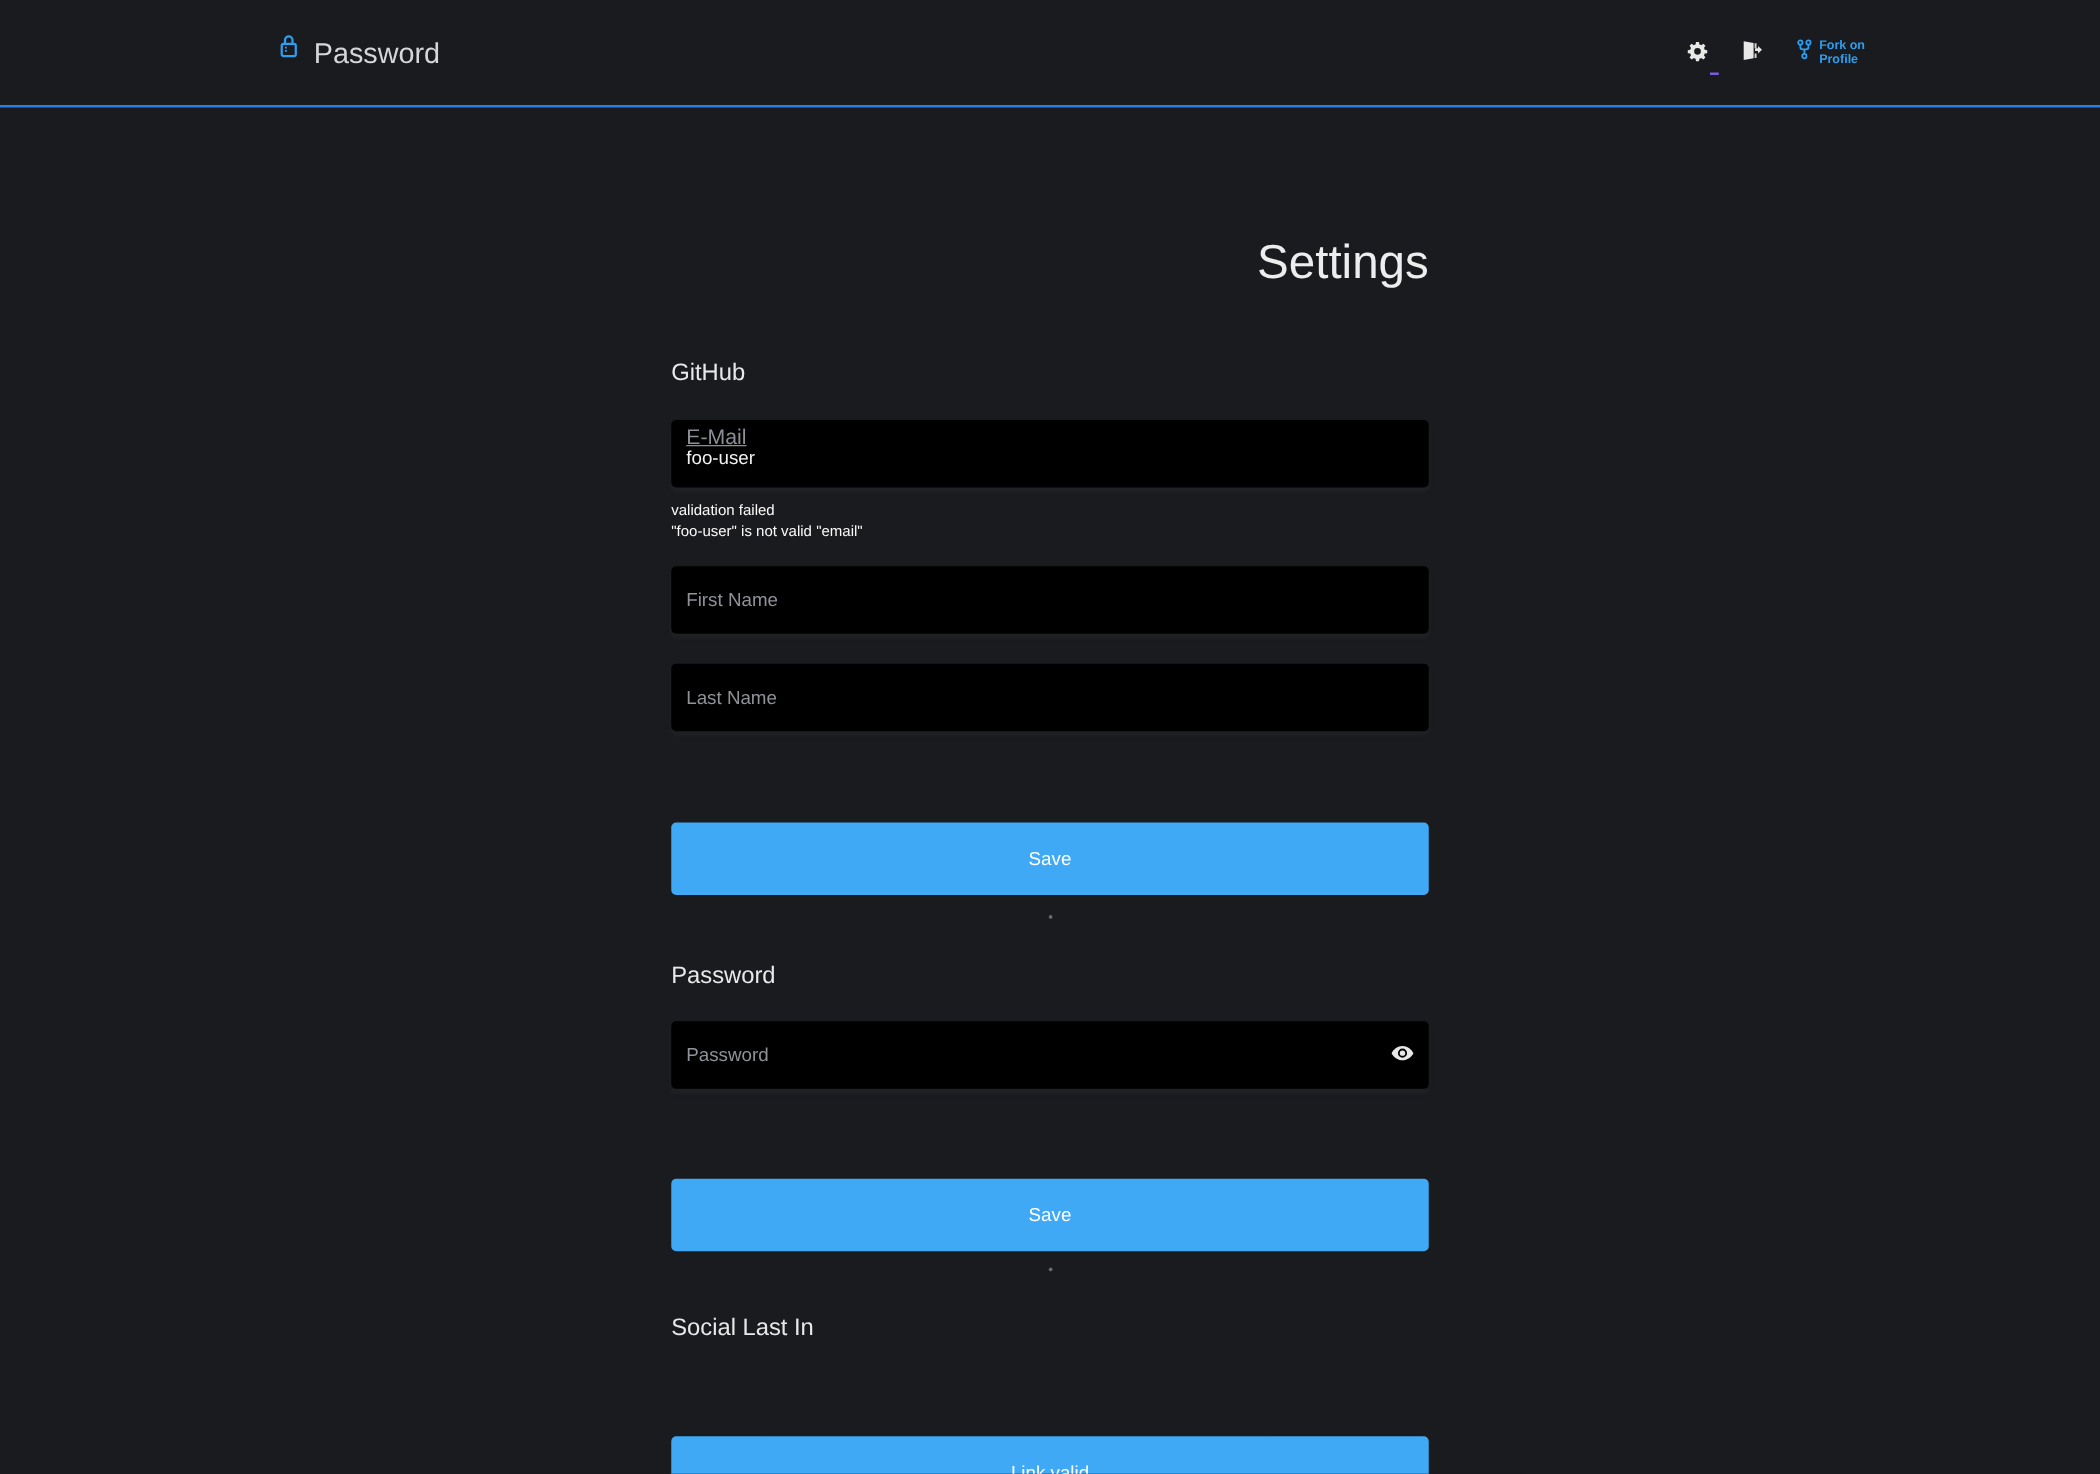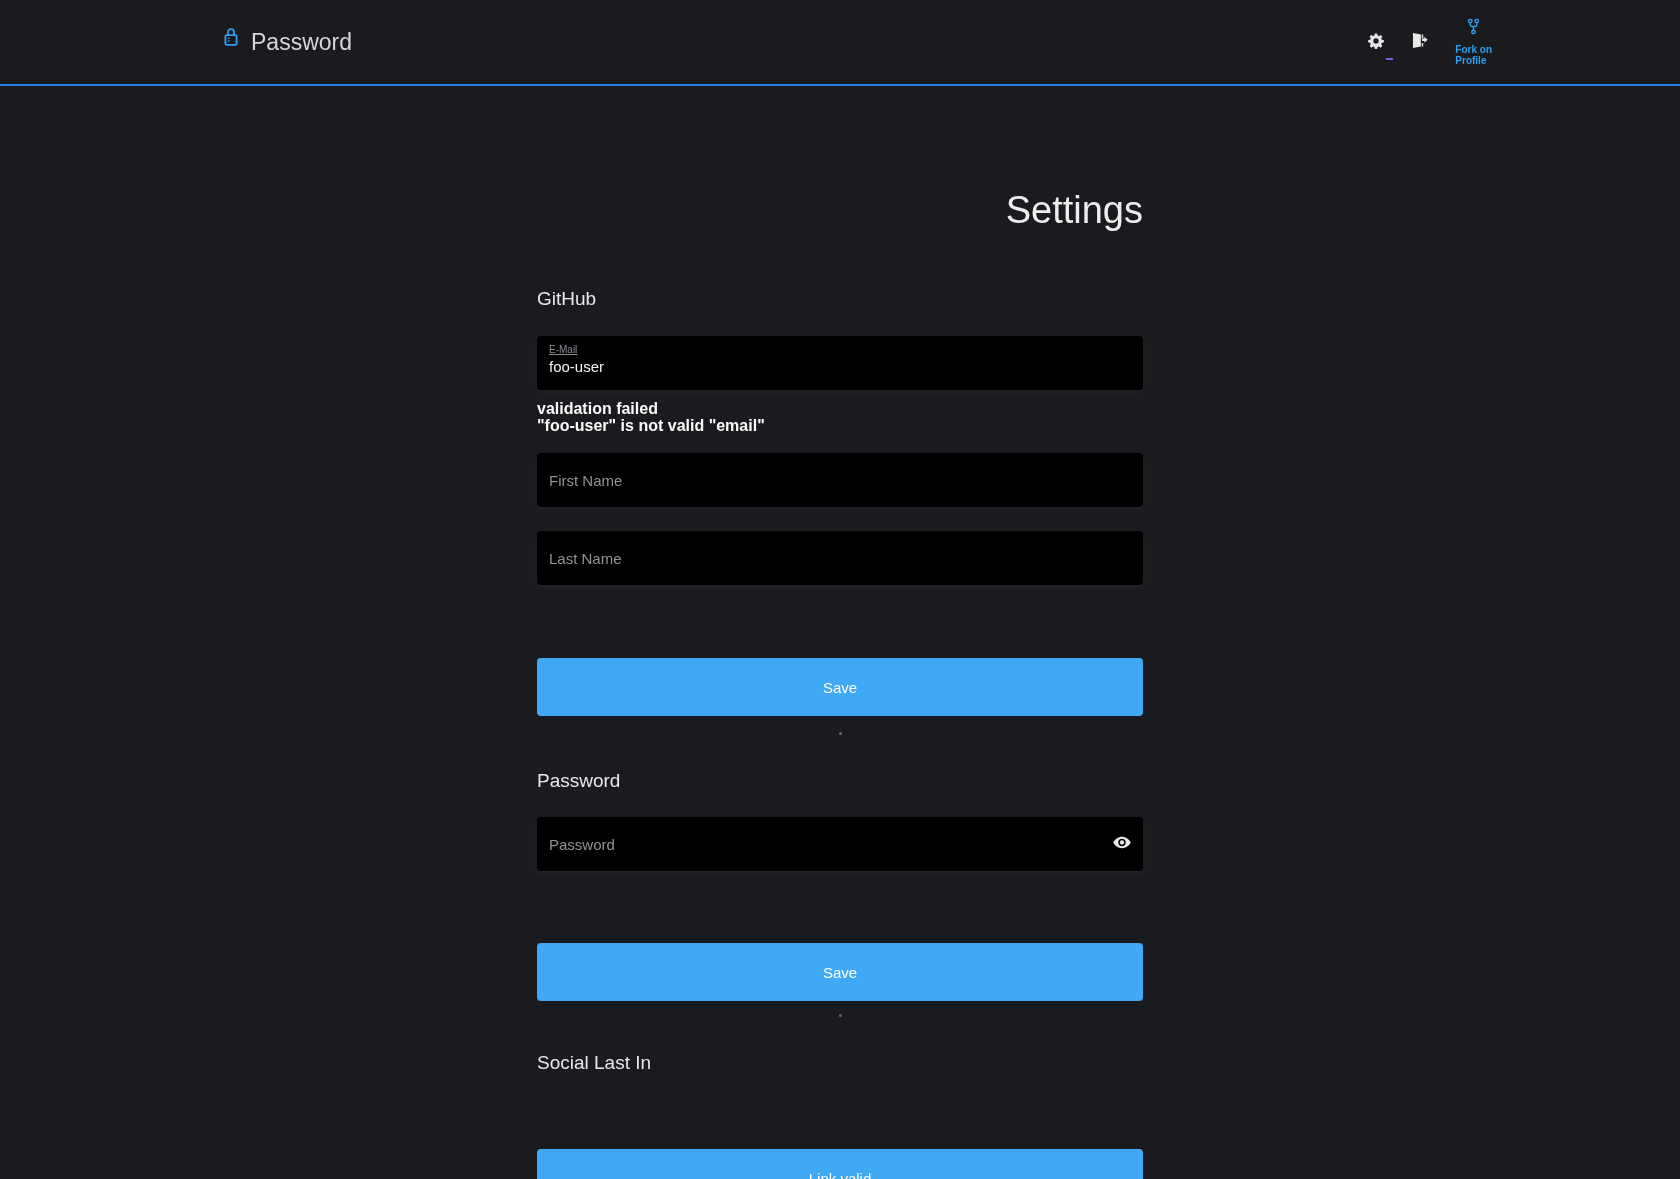--- a/index.html
+++ b/index.html
@@ -22,45 +22,45 @@
   .logo { display: flex; align-items: flex-start; gap: 11px; }
   .logo svg { margin-top: -2px; }
   .app-title { font-size: 23px; color: #d5d6d8; line-height: 28px; font-weight: 400; }
 
   .header-right { display: flex; align-items: center; }
   .icon-btn {
     position: relative; display: flex; align-items: center;
     background: none; border: none; padding: 0; margin-left: 24px; cursor: pointer;
   }
   .caret-dash { position: absolute; right: -8px; bottom: -7px; width: 7px; height: 2px; background: #7a5ce0; }
-  .fork-link { display: flex; align-items: center; gap: 5px; margin-left: 27px; text-decoration: none; cursor: pointer; flex-direction: column; }
+  .fork-link { display: flex; align-items: center; gap: 5px; margin-left: 27px; text-decoration: none; cursor: pointer; }
   .fork-text { font-size: 10px; font-weight: 700; line-height: 11px; color: #2d9ff2; }
 
   
   .main { width: 606px; margin: 0 auto; }
   .page-title { margin: 102px 0 0; font-size: 38px; font-weight: 300; color: #eceded; line-height: 44px; text-align: right; }
   .section-title { margin: 0; font-size: 19px; font-weight: 400; color: #e7e8e9; line-height: 20px; }
   #profile-title { margin-top: 57px; }
   #password-title { margin-top: 36px; }
   #social-title { margin-top: 36px; }
 
   .field-shadow { box-shadow: 0 3px 4px rgba(140,150,170,0.06); }
 
   .email-field {
     margin-top: 27px; height: 54px; background: #000; border-radius: 4px;
     padding: 7px 12px 0; cursor: text;
   }
-  .email-label { display: block; font-size: 10px; color: #8b8e94; line-height: 13px; text-decoration: underline; }
+  .email-label { display: block; font-size: 17px; color: #8b8e94; line-height: 13px; text-decoration: underline; }
   .email-input {
     display: block; width: 100%; margin-top: 2px; padding: 0;
     background: transparent; border: none; outline: none;
     color: #f2f2f3; font-size: 15px; font-weight: 500; font-family: inherit;
   }
 
-  .validation { margin-top: 10px; color: #fafafa; font-size: 16px; line-height: 17px; font-weight: 700; }
+  .validation { margin-top: 10px; color: #fafafa; font-size: 12px; line-height: 17px; font-weight: 400; }
   .validation div { white-space: pre; }
 
   .text-input {
     display: block; width: 100%; height: 54px; padding: 0 12px;
     background: #000; border: none; border-radius: 4px; outline: none;
     color: #f2f2f3; font-size: 15px; font-family: inherit;
   }
   .text-input::placeholder { color: #8f9297; opacity: 1; }
   #first-name { margin-top: 19px; }
   #last-name  { margin-top: 24px; }

